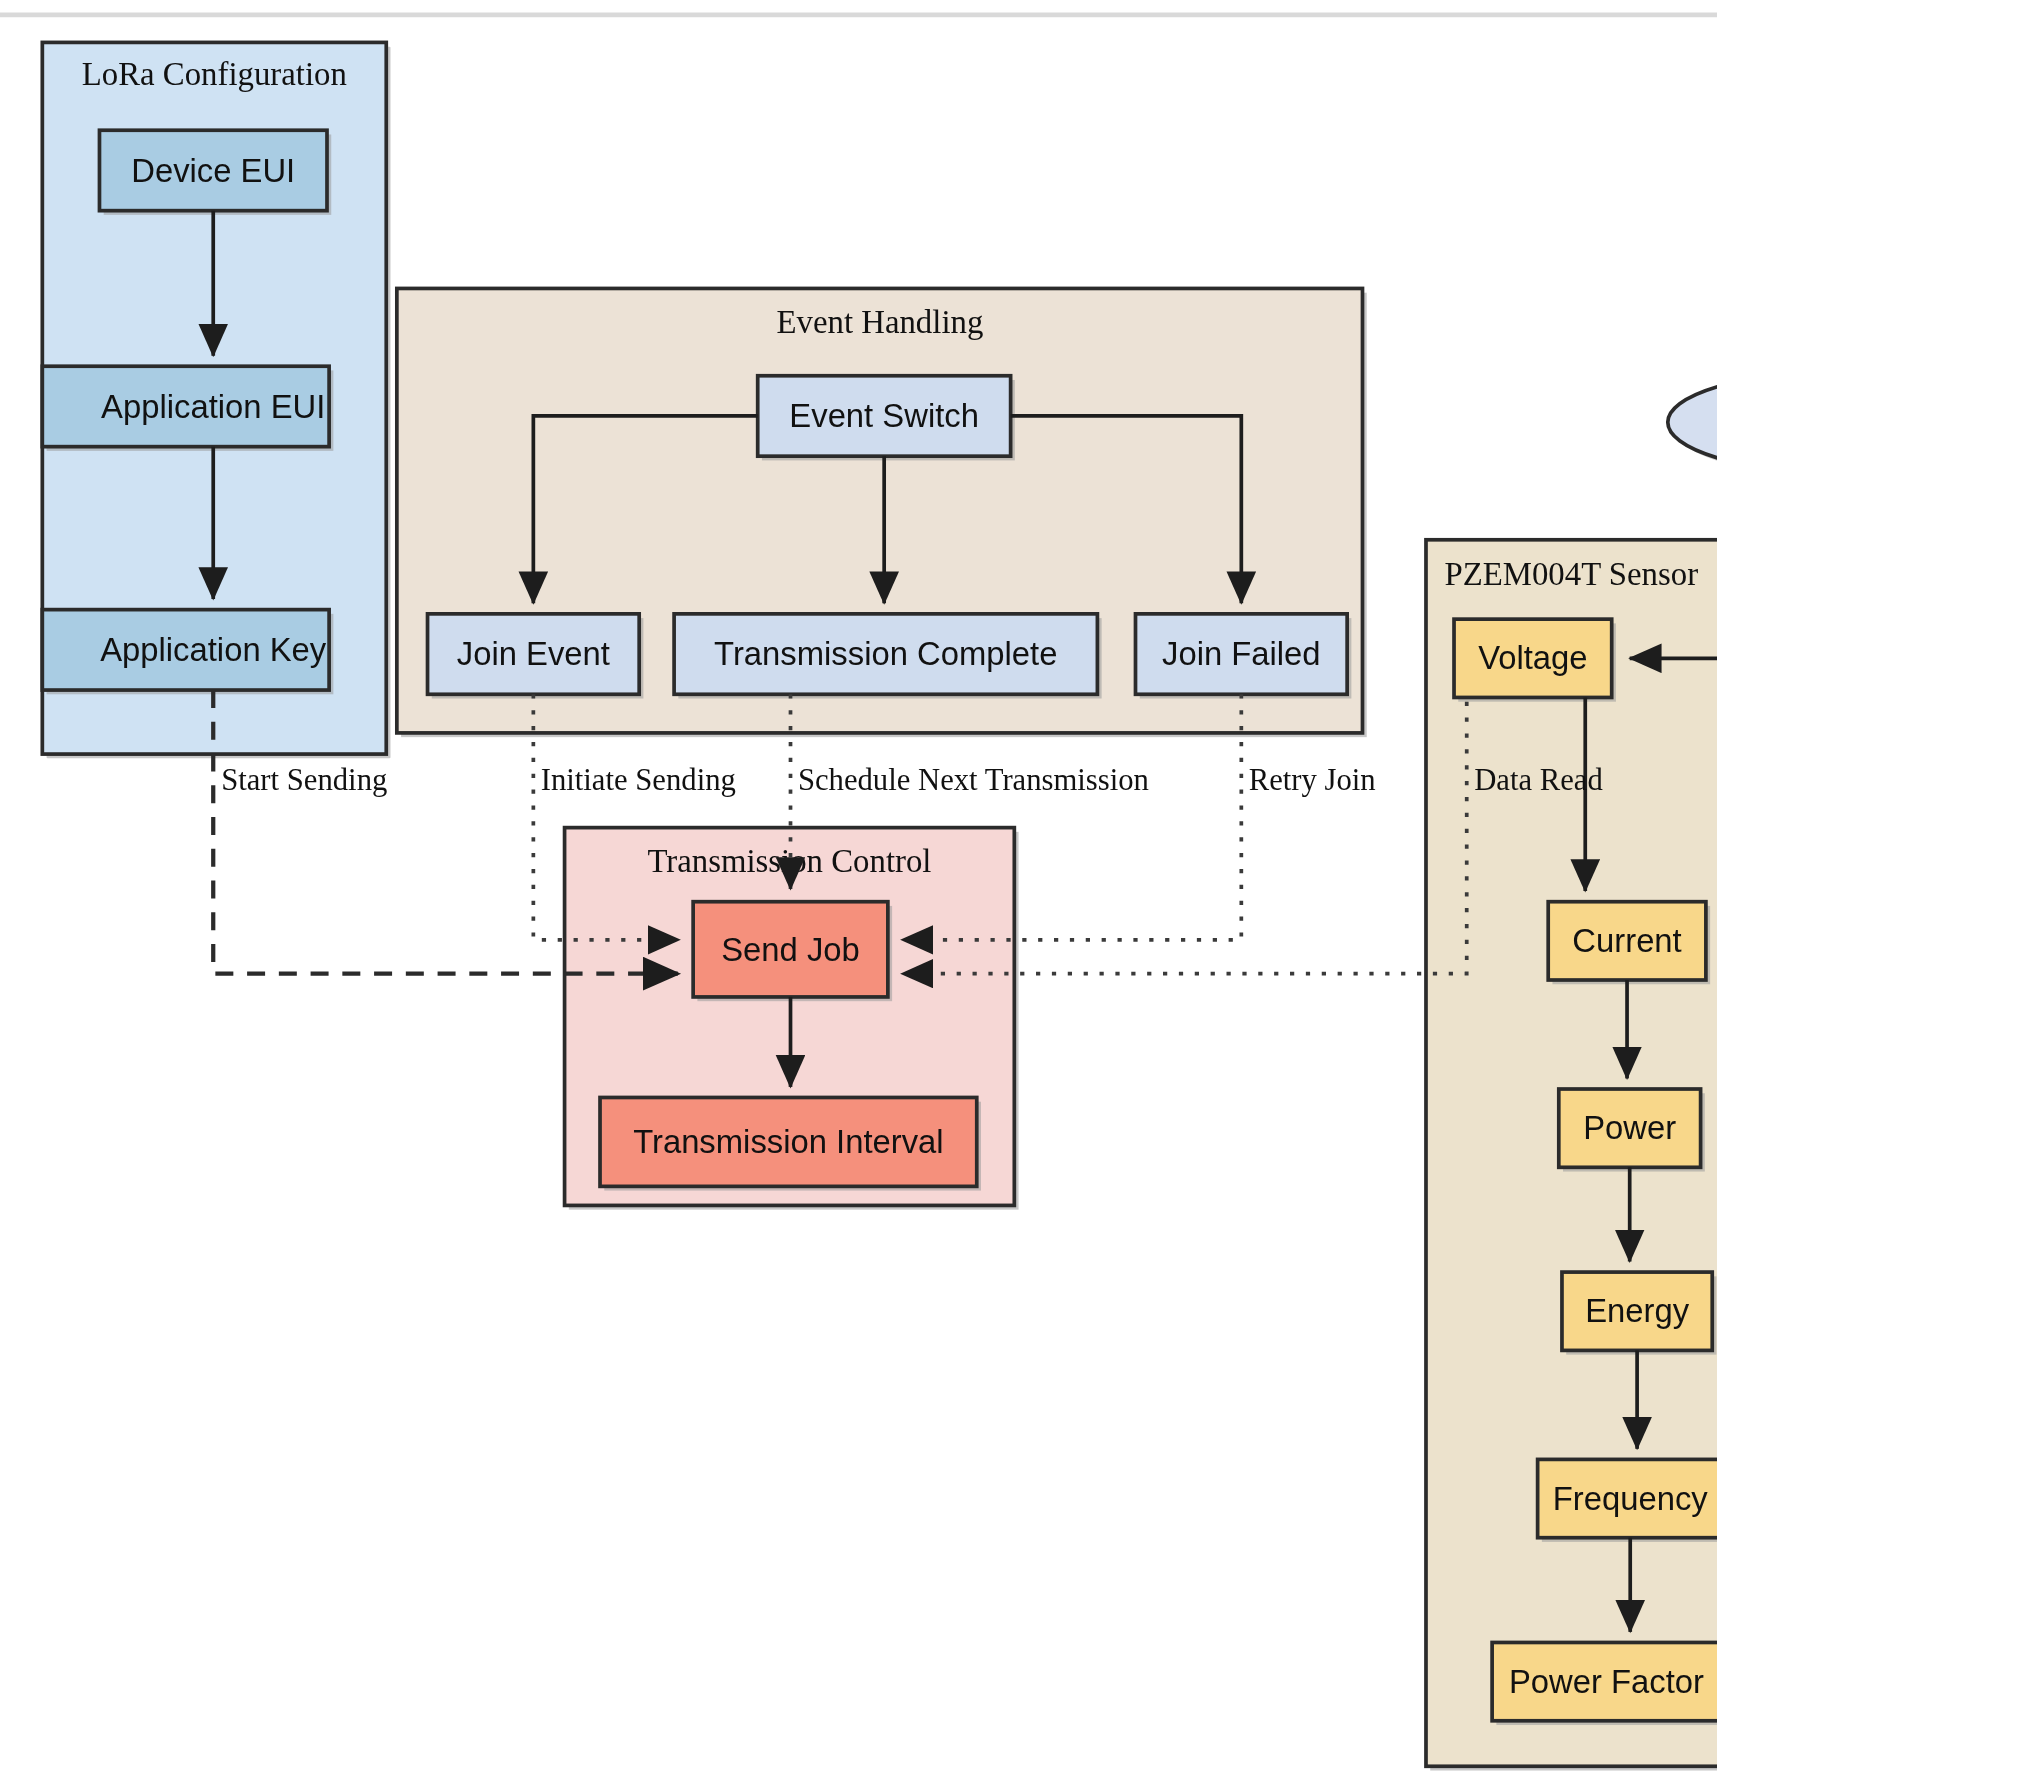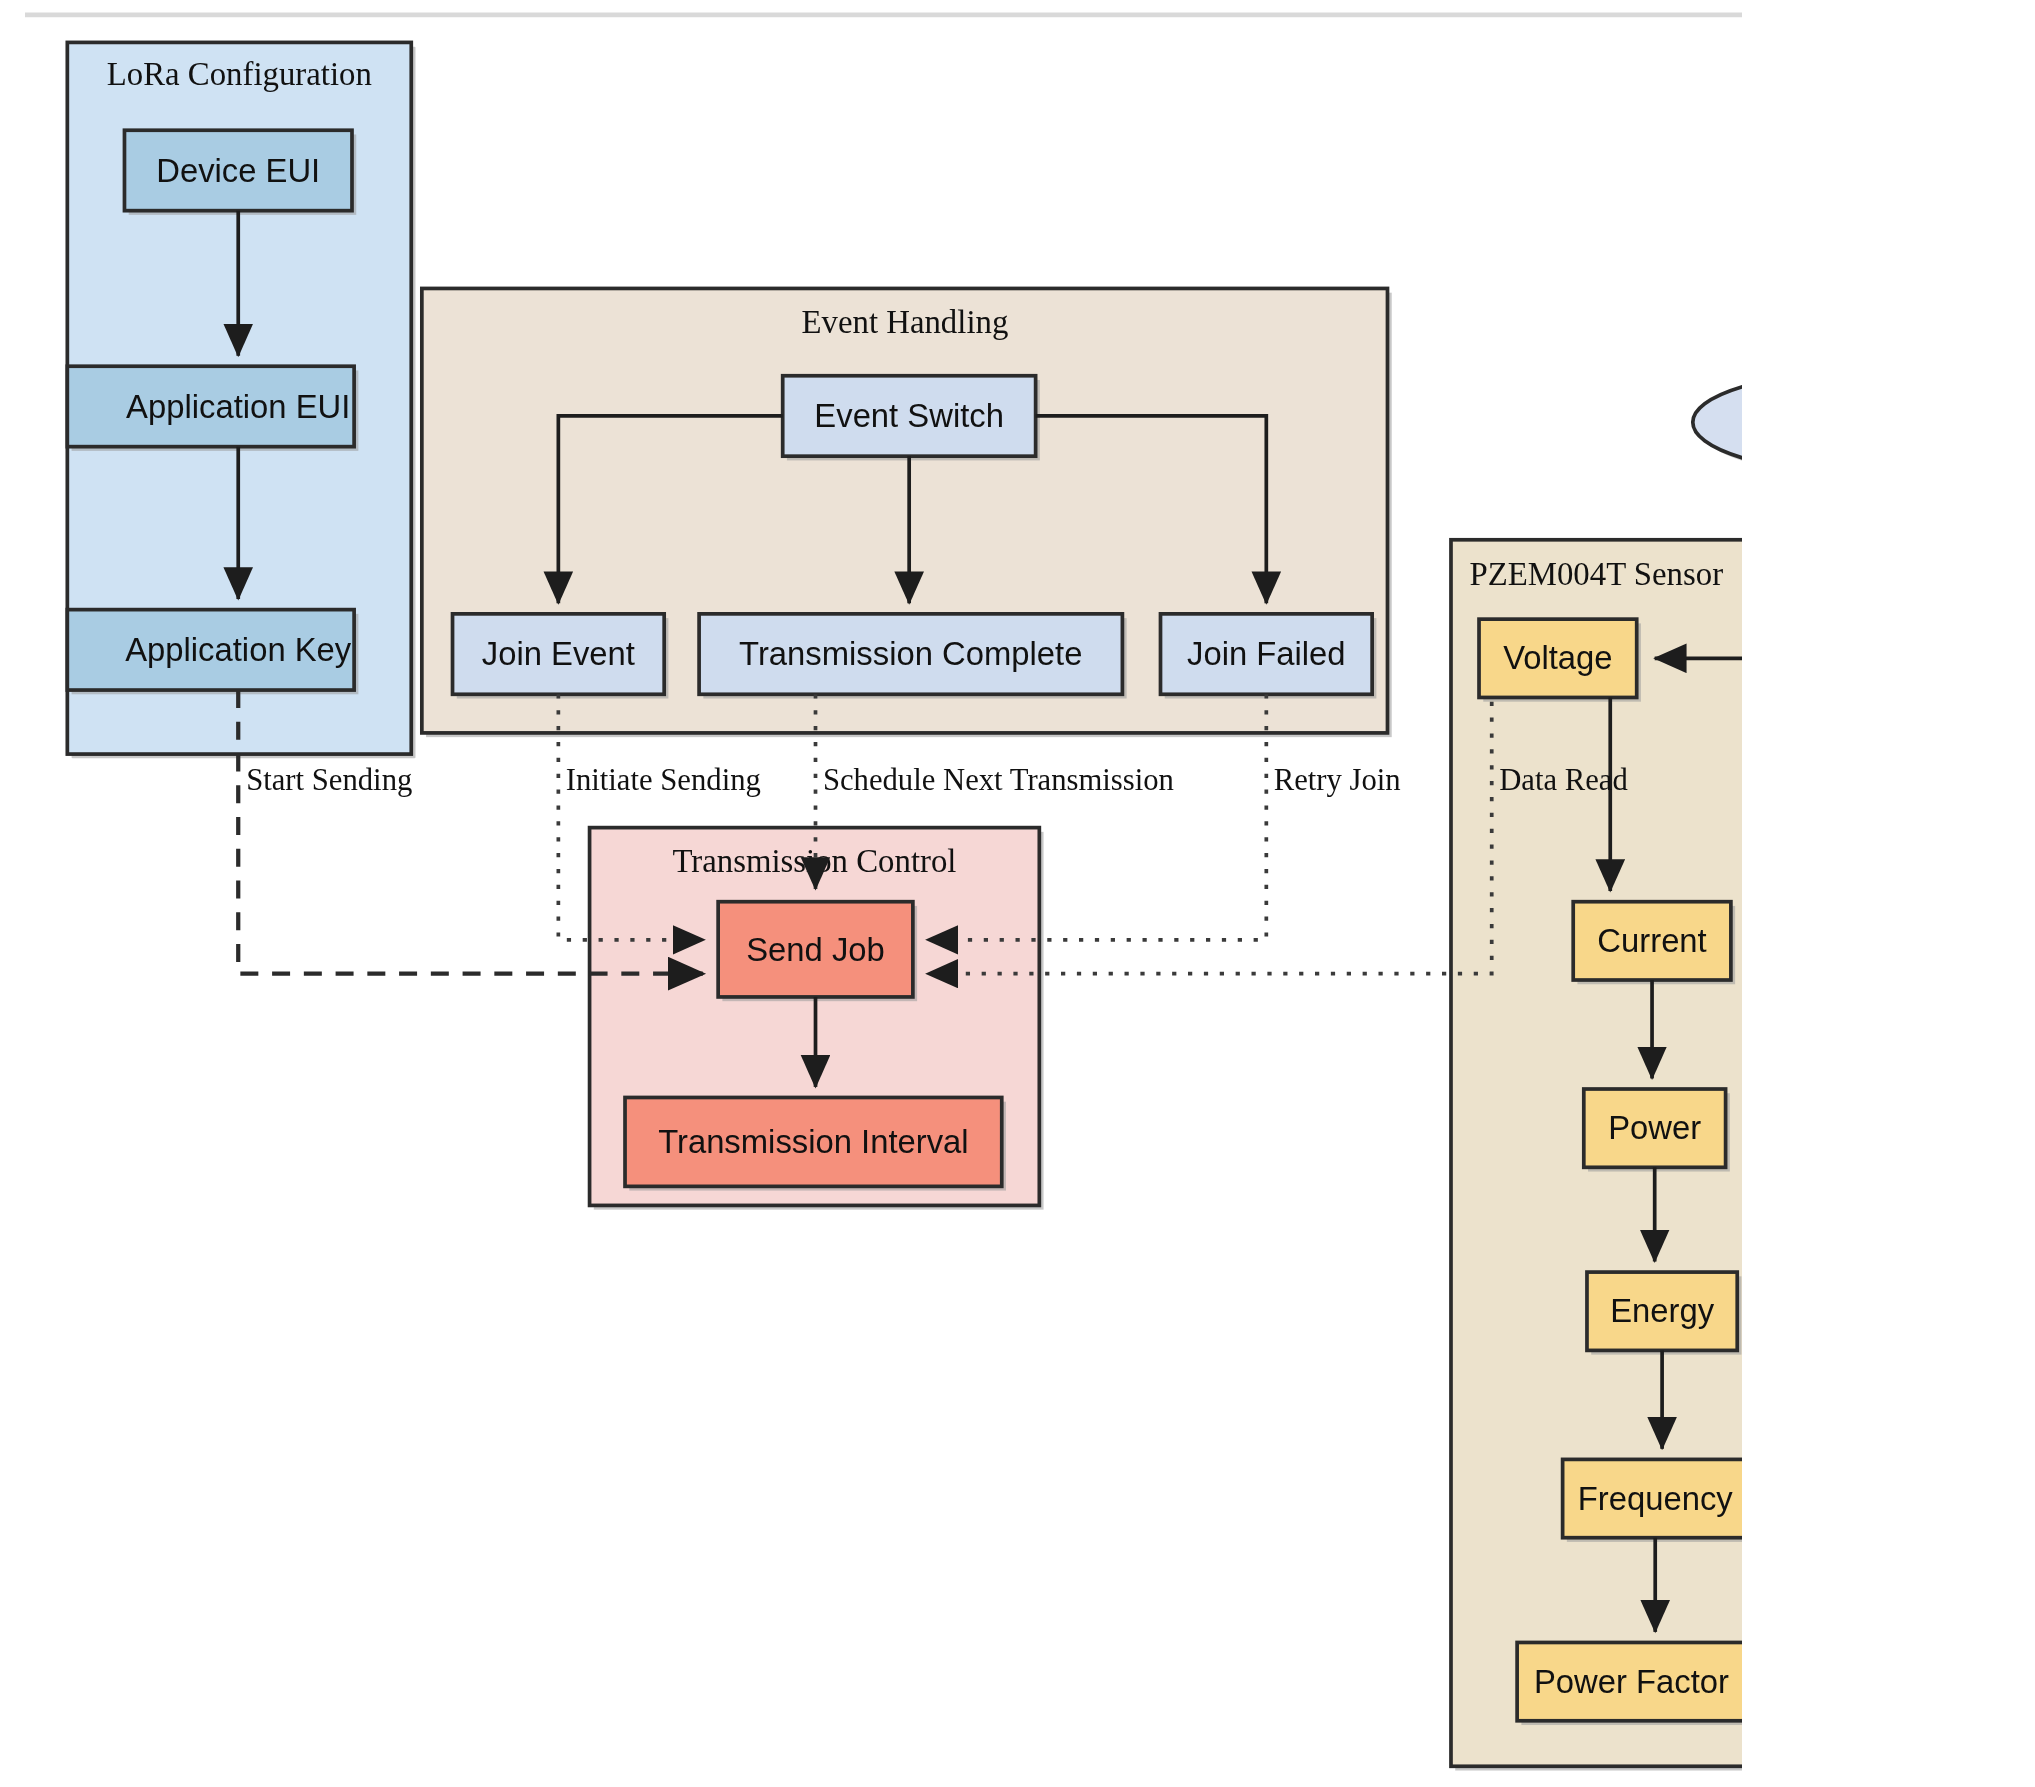--- a/index.html
+++ b/index.html
@@ -1,17 +1,17 @@
 <!DOCTYPE html>
 <html style="font-size:8.5px"><head>
 <meta charset="utf-8">
 <style>
   html,body{margin:0;padding:0;background:#ffffff;}
   body{font-family:"Liberation Serif", serif;}
-  #stage{position:relative;width:1717px;height:1787px;background:#fff;overflow:hidden;margin-left:25px;}
+  #stage{position:relative;width:1717px;height:1787px;background:#fff;overflow:hidden;}
   svg{position:absolute;top:0;left:0;width:2035px;height:1787px;}
   .grp-label{font-family:"Liberation Serif",serif;font-size:62px;fill:#111;}
   .node-label{font-family:"Liberation Sans",sans-serif;font-size:62px;fill:#111;}
   .edge-label{font-family:"Liberation Serif",serif;font-size:58px;fill:#111;}
   .ell-label{font-family:"Liberation Sans",sans-serif;font-size:62px;fill:#111;}
   .cont{stroke:#2b2b2b;stroke-width:7;}
   .nbox{stroke:#2b2b2b;stroke-width:7;}
   .ln{stroke:#1d1d1d;stroke-width:7;fill:none;}
   .ln-dash{stroke:#2b2b2b;stroke-width:8;fill:none;stroke-dasharray:34 26;}
   .ln-dot{stroke:#3a3a3a;stroke-width:7;fill:none;stroke-dasharray:8 22;}

